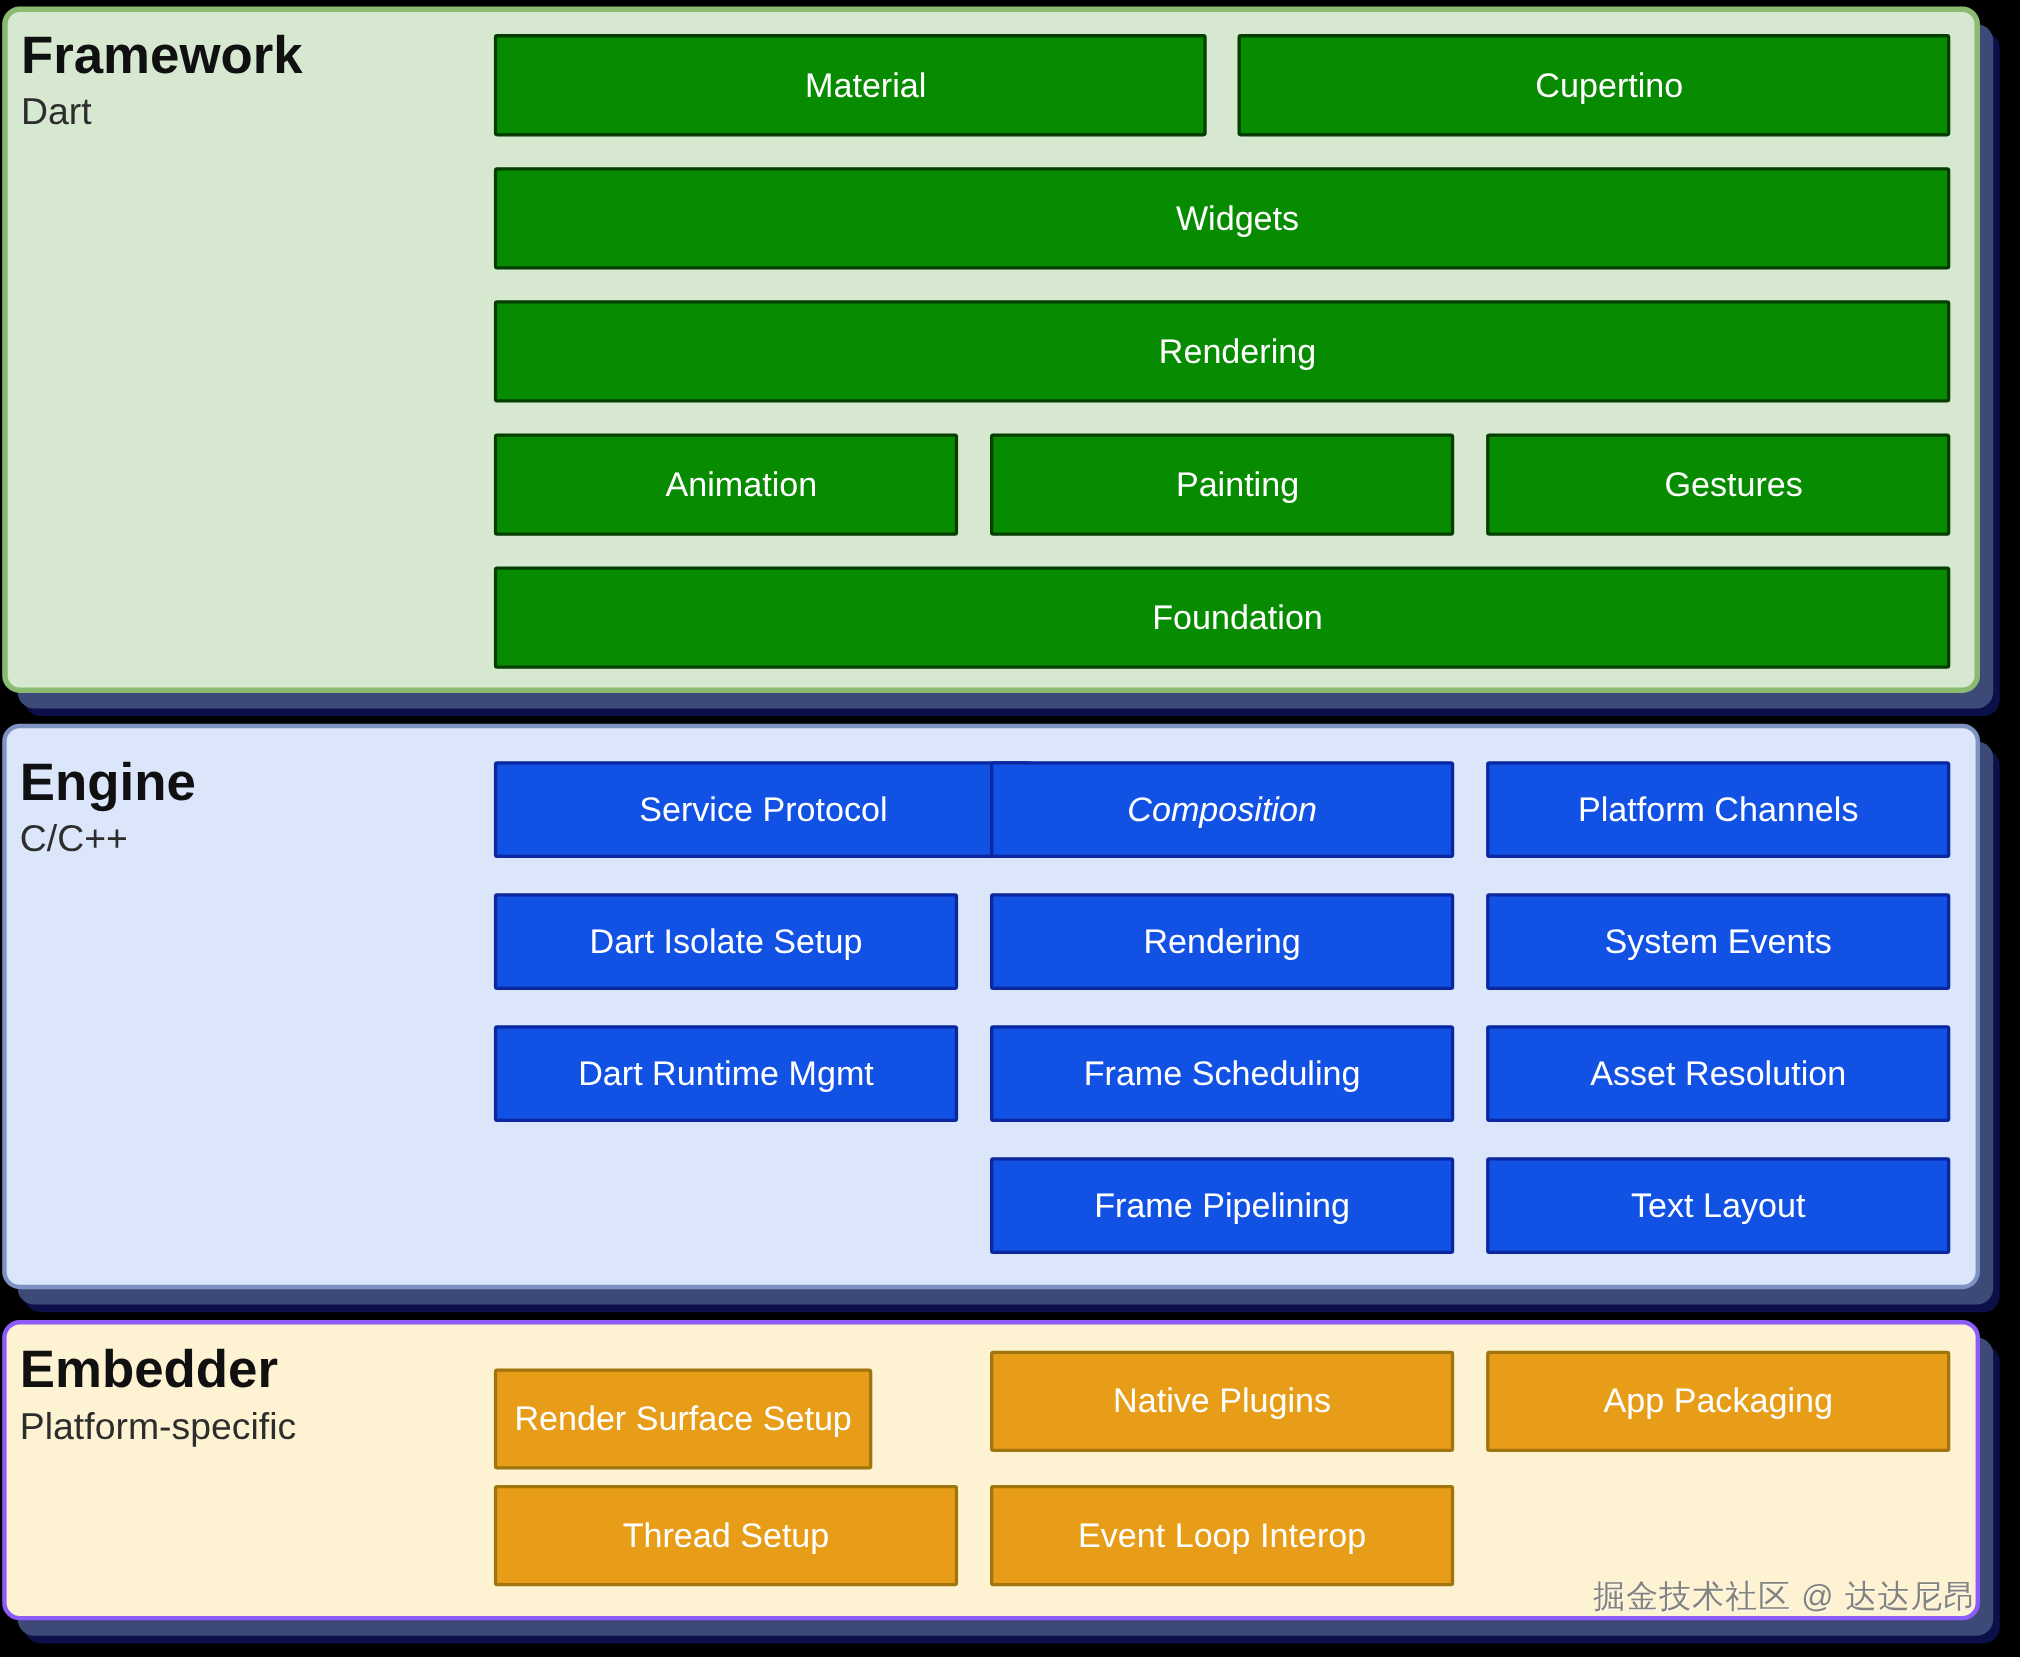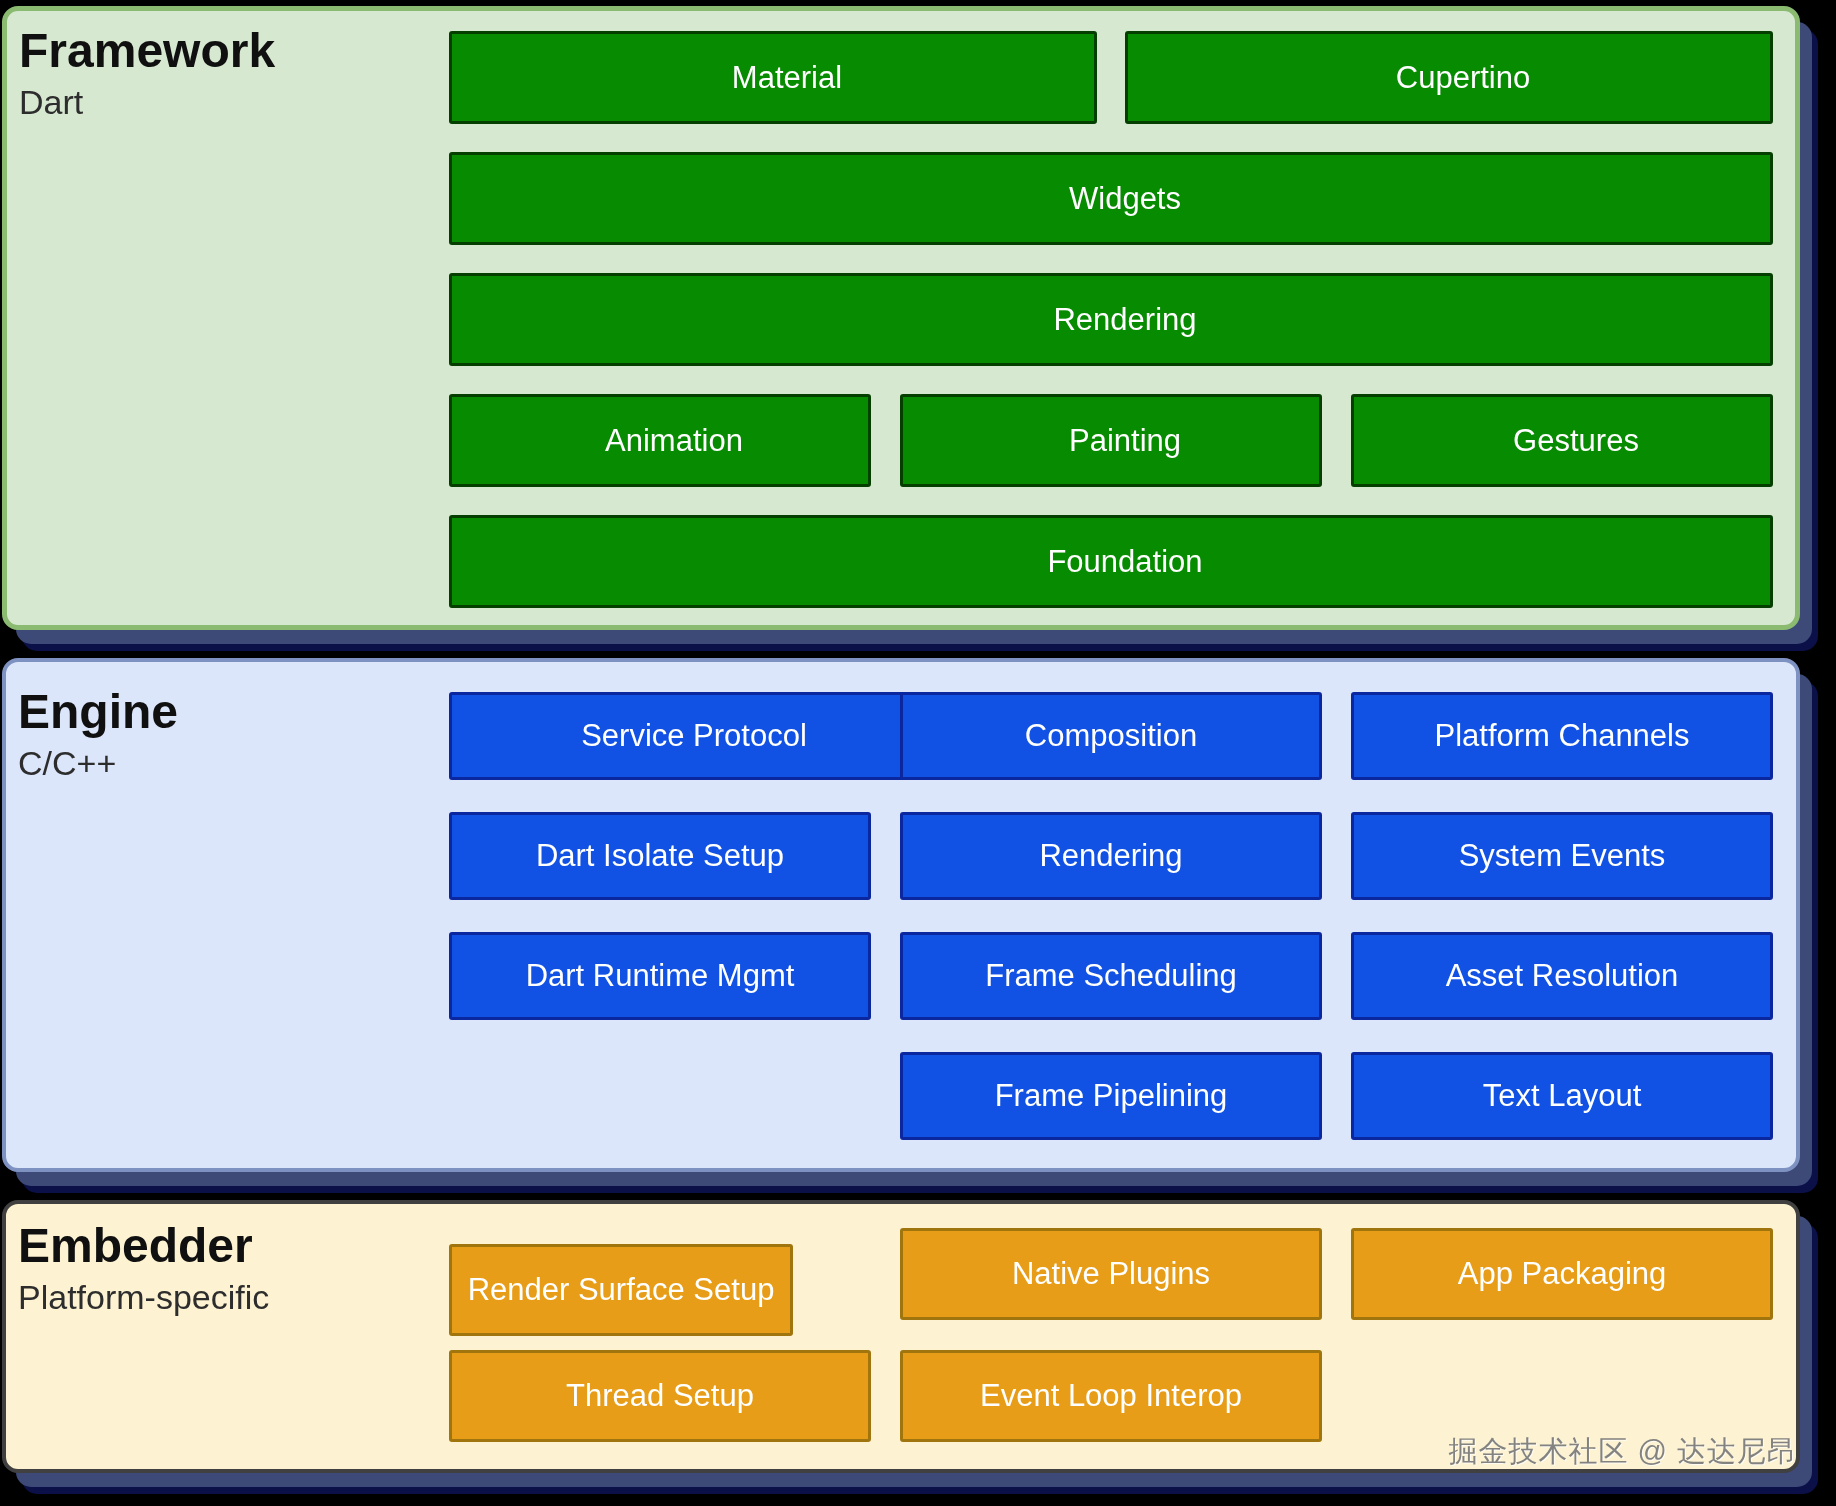--- a/index.html
+++ b/index.html
@@ -25,21 +25,21 @@
     border:5px solid #8abb70;
   }
   .panel.engine{
     top:658px;height:514px;
     background:#dce6fa;
     border:4px solid #7e92c2;
   }
   .panel.embedder{
     top:1200px;height:273px;
     background:#fdf3d2;
-    border:4px solid #404040;
+    border:4px solid #8b5cf6;
   }
   .panel-head{position:absolute;left:12px;}
   .panel-head .t{
     font-size:48px;font-weight:bold;color:#101010;
     line-height:56px;letter-spacing:0;
   }
   .panel-head .s{
     font-size:34px;color:#2d2d2d;line-height:46px;
   }
   .box{
@@ -88,21 +88,21 @@
     <div class="box g" style="left:442px;top:504px;width:1324px;height:93px;">Foundation</div>
   </section>
 
   <section class="panel engine">
     <div class="panel-head" style="top:22px;">
       <div class="t">Engine</div>
       <div class="s">C/C++</div>
     </div>
 
     <div class="box b" style="left:443px;top:30px;width:490px;height:88px;">Service Protocol</div>
-    <div class="box b" style="left:894px;top:30px;width:422px;height:88px;">Composition</div>
+    <div class="box b" style="left:894px;top:30px;width:422px;height:88px;font-style:italic;">Composition</div>
     <div class="box b" style="left:1345px;top:30px;width:422px;height:88px;">Platform Channels</div>
 
     <div class="box b" style="left:443px;top:150px;width:422px;height:88px;">Dart Isolate Setup</div>
     <div class="box b" style="left:894px;top:150px;width:422px;height:88px;">Rendering</div>
     <div class="box b" style="left:1345px;top:150px;width:422px;height:88px;text-align:center;">System Events</div>
 
     <div class="box b" style="left:443px;top:270px;width:422px;height:88px;">Dart Runtime Mgmt</div>
     <div class="box b" style="left:894px;top:270px;width:422px;height:88px;">Frame Scheduling</div>
     <div class="box b" style="left:1345px;top:270px;width:422px;height:88px;">Asset Resolution</div>
 

